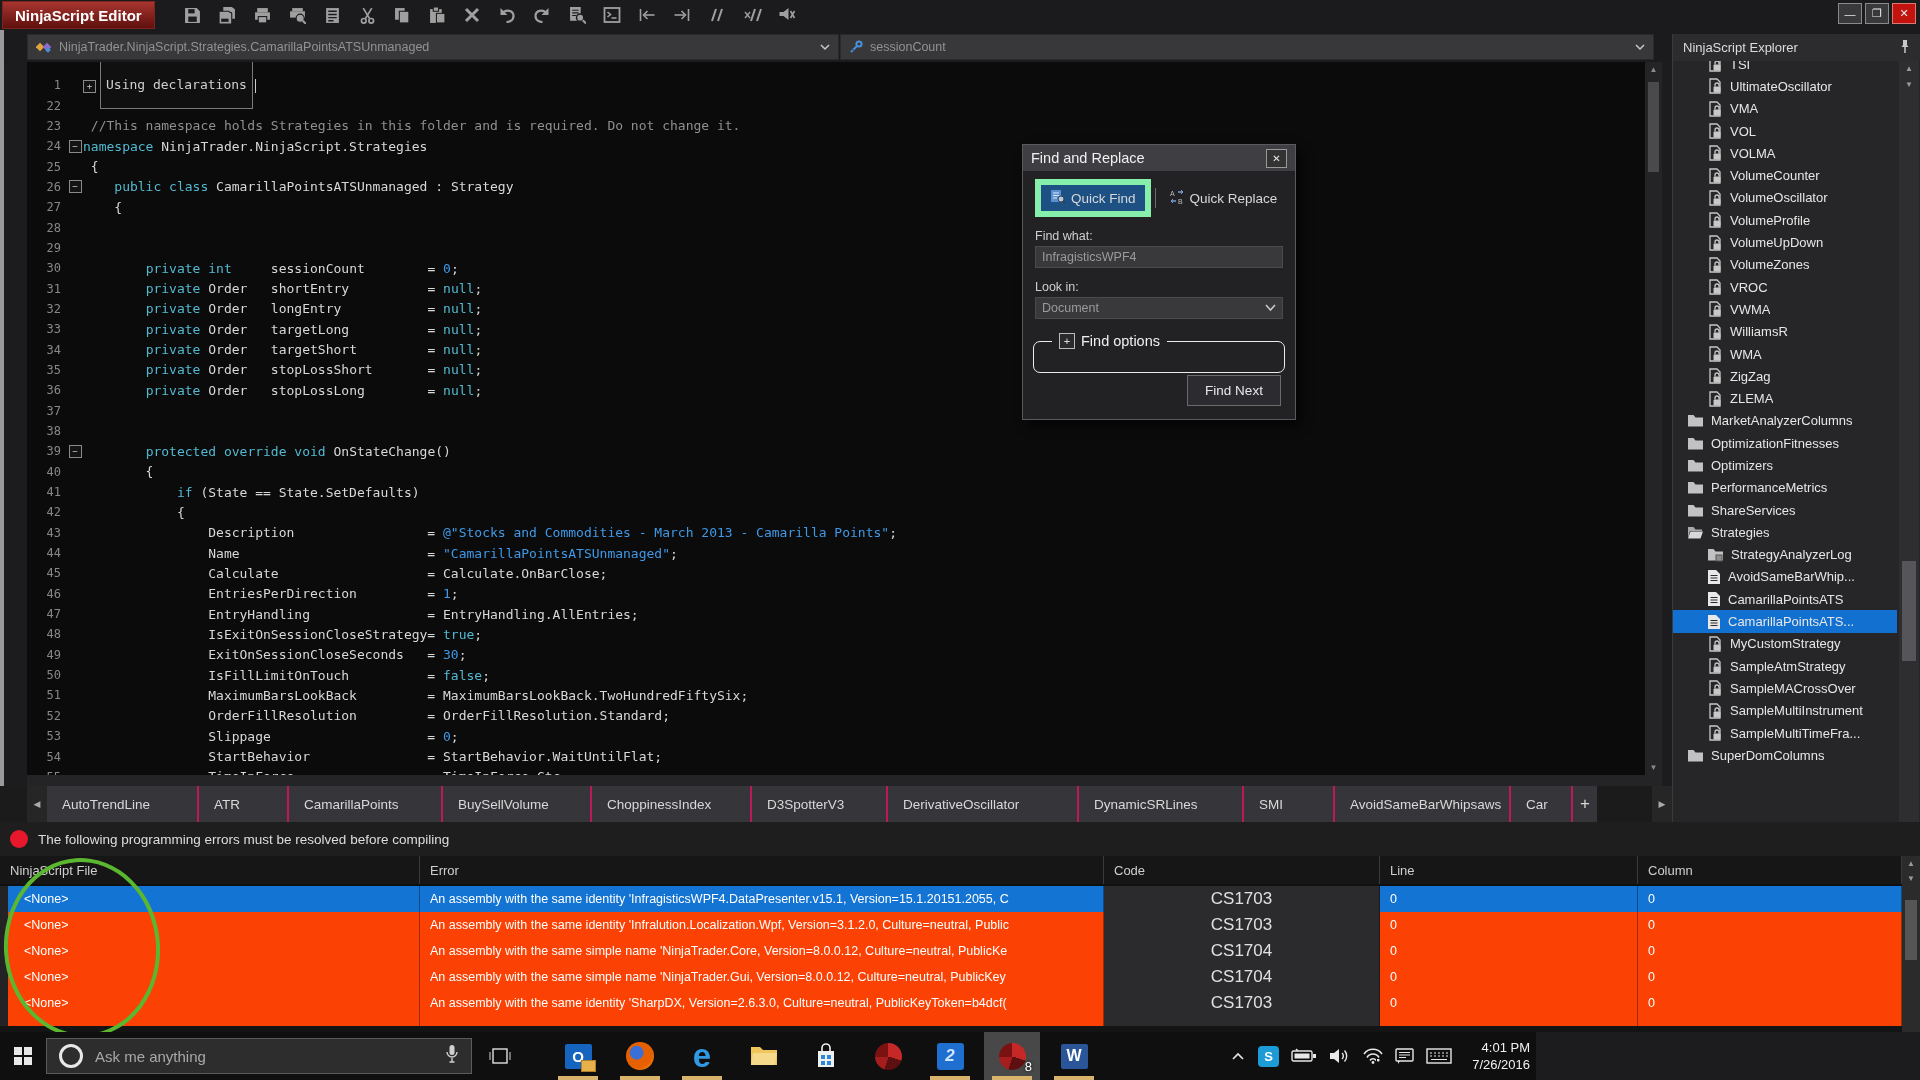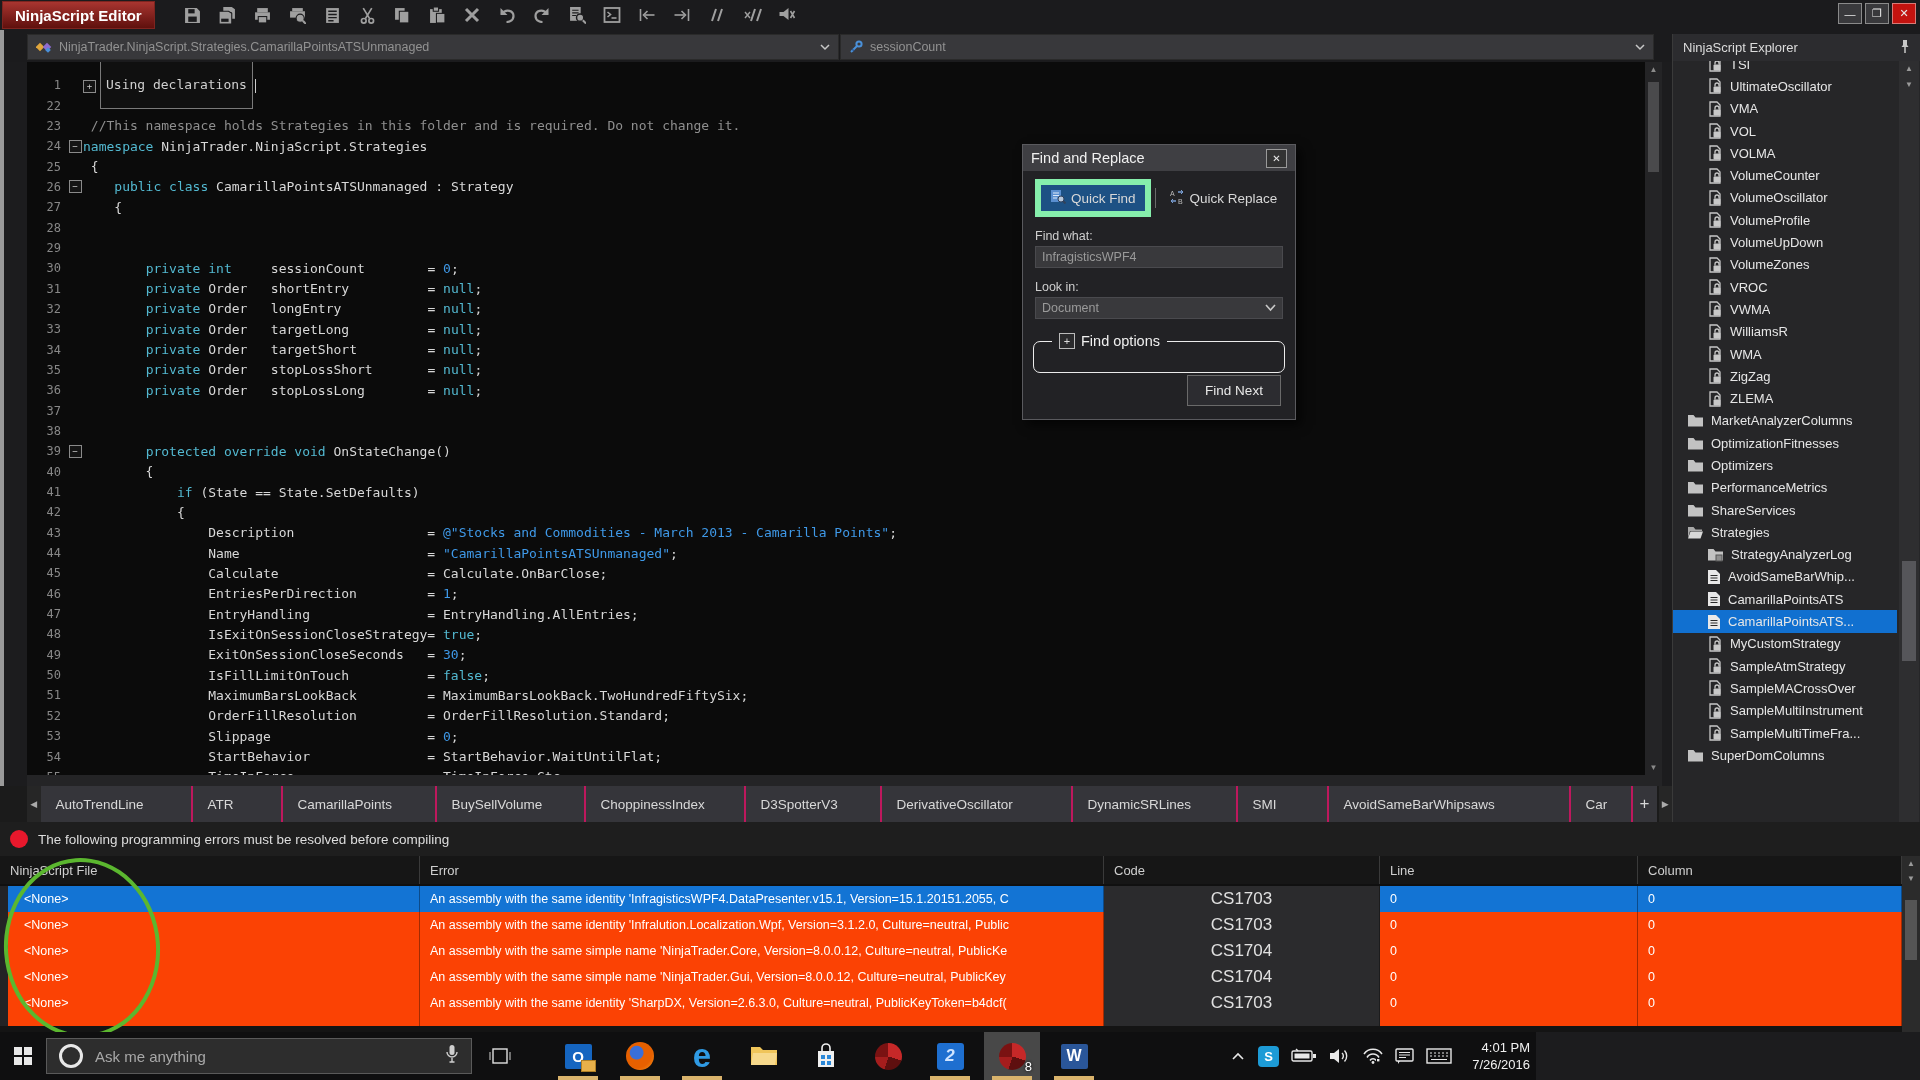--- a/index.html
+++ b/index.html
@@ -733,21 +733,21 @@
     <span id="tab-items" style="display:flex;">
         <div class="tab" style="width: 152px;">AutoTrendLine</div>
         <div class="tab" style="width: 90px;">ATR</div>
         <div class="tab" style="width: 154px;">CamarillaPoints</div>
         <div class="tab" style="width: 149px;">BuySellVolume</div>
         <div class="tab" style="width: 160px;">ChoppinessIndex</div>
         <div class="tab" style="width: 136px;">D3SpotterV3</div>
         <div class="tab" style="width: 191px;">DerivativeOscillator</div>
         <div class="tab" style="width: 165px;">DynamicSRLines</div>
         <div class="tab" style="width: 91px;">SMI</div>
-        <div class="tab" style="width: 242px;">AvoidSameBarWhipsaws</div>
+        <div class="tab" style="width: 176px;">AvoidSameBarWhipsaws</div>
         <div class="tab" style="width: 62px;">Car</div>
       </span>
     <div class="tab-add">+</div>
     <div class="tab-filler"></div>
     <div class="tabnav right">▶</div>
   </div>
 
   <div class="error-banner">
     <div class="err-dot"></div>
     <div class="t">The following programming errors must be resolved before compiling</div>

